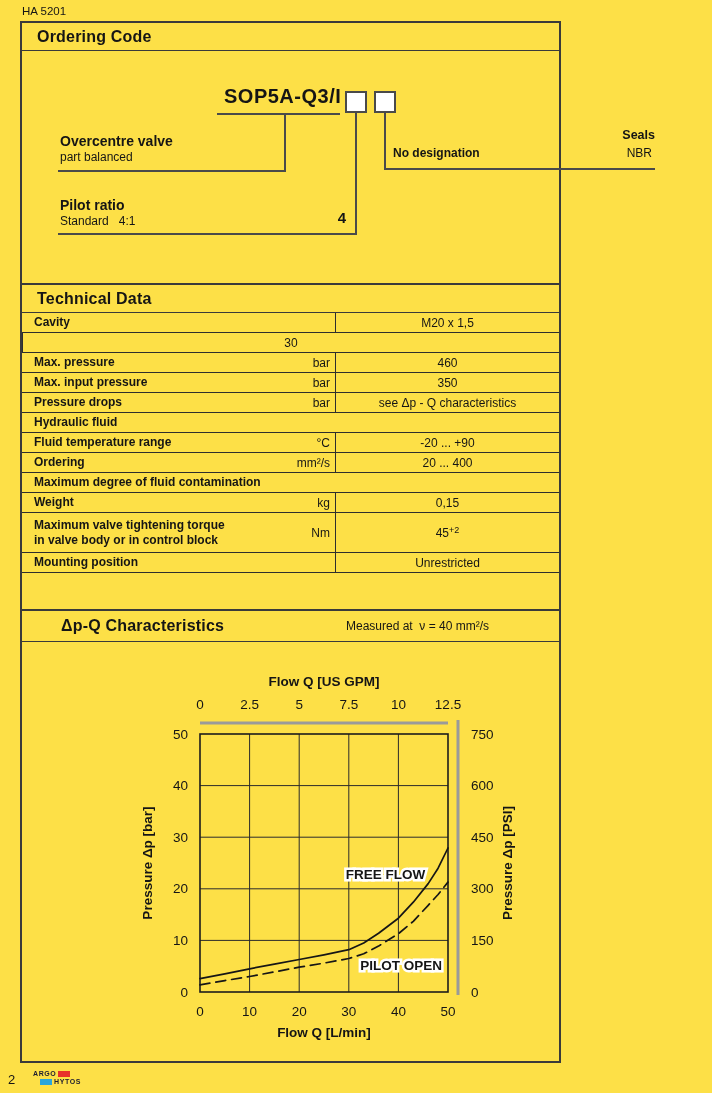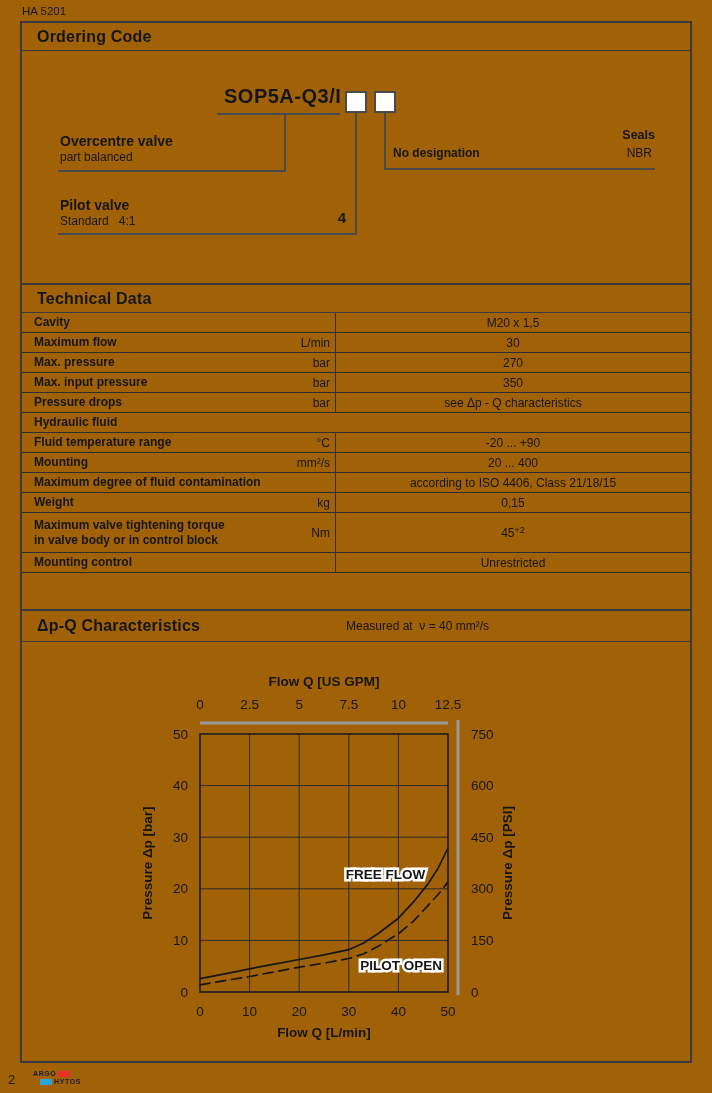--- a/index.html
+++ b/index.html
@@ -1,25 +1,25 @@
 <!DOCTYPE html>
 <html><head>
 <meta charset="utf-8">
 <style>
   html,body{margin:0;padding:0;background:#fff;}
-  .page{position:relative;width:712px;height:1093px;background:#a16207;
+  .page{position:relative;width:712px;height:1093px;background:#fde047;
         font-family:"Liberation Sans",sans-serif;color:#151515;overflow:hidden;}
   .doc-code{position:absolute;left:22px;top:5px;font-size:11.5px;}
-  .frame{position:absolute;left:20px;top:21px;width:672px;height:1042px;
+  .frame{position:absolute;left:20px;top:21px;width:541px;height:1042px;
          border:2px solid #3a3a3a;box-sizing:border-box;display:flex;flex-direction:column;}
   .band{position:relative;flex:none;height:27px;border-bottom:1px solid #3a3a3a;
         display:flex;align-items:center;}
   .band h2{margin:0;font-size:16px;font-weight:bold;padding-left:15px;letter-spacing:.2px;}
   .sec-top{border-top:2px solid #3a3a3a;}
-  .dpq-band{height:30px;}
+  .dpq-band{height:30px;padding-left:24px;}
   .measured{position:absolute;left:324px;top:8px;font-size:12px;white-space:pre;}
 
   
   .ordering-body{position:relative;flex:none;height:232px;}
   .ob{position:absolute;box-sizing:border-box;}
   .code-text{left:202px;top:34px;font-size:20px;font-weight:bold;letter-spacing:.5px;}
   .code-underline{left:195px;top:62px;width:123px;height:2px;background:#4a4a4a;}
   .obox{width:22px;height:22px;border:2px solid #4a4a4a;background:#fff;}
   .box1{left:323px;top:40px;} .box2{left:352px;top:40px;}
   .vline{width:2px;background:#4a4a4a;} .hline{height:2px;background:#4a4a4a;}
@@ -88,21 +88,21 @@
       <div class="ob vline vl-code"></div>
       <div class="ob hline hl-oc"></div>
       <div class="ob vline vl-b1"></div>
       <div class="ob hline hl-pilot"></div>
       <div class="ob vline vl-b2"></div>
       <div class="ob hline hl-seals"></div>
 
       <div class="ob olabel lbl-oc">Overcentre valve</div>
       <div class="ob osub lbl-oc-sub">part balanced</div>
 
-      <div class="ob olabel lbl-pilot">Pilot valve</div>
+      <div class="ob olabel lbl-pilot">Pilot ratio</div>
       <div class="ob osub lbl-pilot-sub">Standard   4:1</div>
       <div class="ob pilot-code">4</div>
 
       <div class="ob lbl-seals">Seals</div>
       <div class="ob seals-row">
         <span class="seals-opt">No designation</span>
         <span class="seals-val">NBR</span>
       </div>
     </div>
 
@@ -111,32 +111,28 @@
     </div>
     <div class="t-table">
         <div class="t-row">
           <div class="t-param">
             <span class="t-plabel">Cavity</span>
             <span class="t-unit"></span>
           </div>
           <div class="t-value">M20 x 1,5</div>
         </div>
         <div class="t-row">
-          <div class="t-param">
-            <span class="t-plabel">Maximum flow</span>
-            <span class="t-unit">L/min</span>
-          </div>
           <div class="t-value">30</div>
         </div>
         <div class="t-row">
           <div class="t-param">
             <span class="t-plabel">Max. pressure</span>
             <span class="t-unit">bar</span>
           </div>
-          <div class="t-value">270</div>
+          <div class="t-value">460</div>
         </div>
         <div class="t-row">
           <div class="t-param">
             <span class="t-plabel">Max. input pressure</span>
             <span class="t-unit">bar</span>
           </div>
           <div class="t-value">350</div>
         </div>
         <div class="t-row">
           <div class="t-param">
@@ -153,50 +149,49 @@
         </div>
         <div class="t-row">
           <div class="t-param">
             <span class="t-plabel">Fluid temperature range</span>
             <span class="t-unit">°C</span>
           </div>
           <div class="t-value">-20 ... +90</div>
         </div>
         <div class="t-row">
           <div class="t-param">
-            <span class="t-plabel">Mounting</span>
+            <span class="t-plabel">Ordering</span>
             <span class="t-unit">mm²/s</span>
           </div>
           <div class="t-value">20 ... 400</div>
         </div>
         <div class="t-row">
           <div class="t-param">
             <span class="t-plabel">Maximum degree of fluid contamination</span>
             <span class="t-unit"></span>
           </div>
-          <div class="t-value">according to ISO 4406, Class 21/18/15</div>
         </div>
         <div class="t-row">
           <div class="t-param">
             <span class="t-plabel">Weight</span>
             <span class="t-unit">kg</span>
           </div>
           <div class="t-value">0,15</div>
         </div>
         <div class="t-row tall">
           <div class="t-param">
             <span class="t-plabel">Maximum valve tightening torque
 in valve body or in control block</span>
             <span class="t-unit">Nm</span>
           </div>
           <div class="t-value">45<sup>+2</sup></div>
         </div>
         <div class="t-row">
           <div class="t-param">
-            <span class="t-plabel">Mounting control</span>
+            <span class="t-plabel">Mounting position</span>
             <span class="t-unit"></span>
           </div>
           <div class="t-value">Unrestricted</div>
         </div>
       </div>
     <div class="spacer"></div>
 
     <div class="band sec-top dpq-band">
       <h2>Δp-Q Characteristics</h2>
       <div class="measured">Measured at  ν = 40 mm²/s</div>

